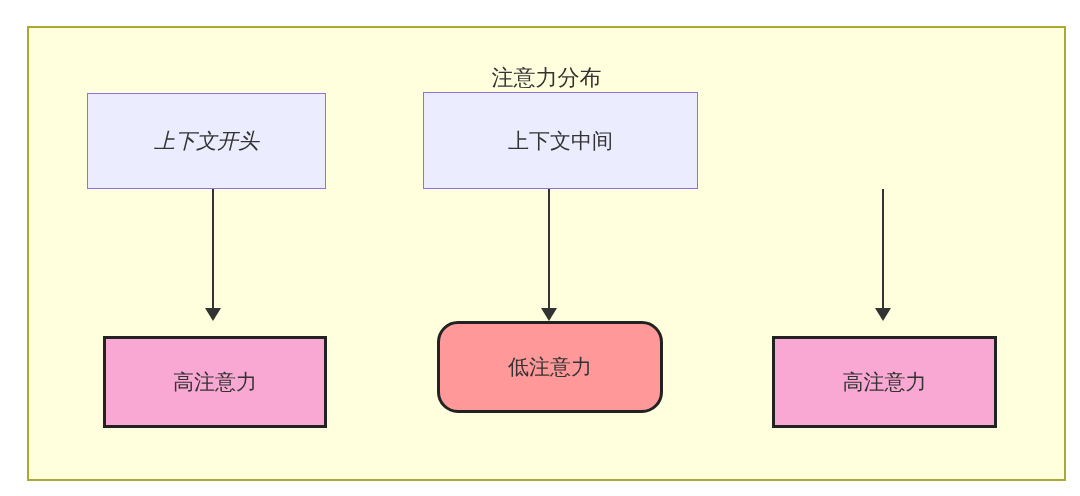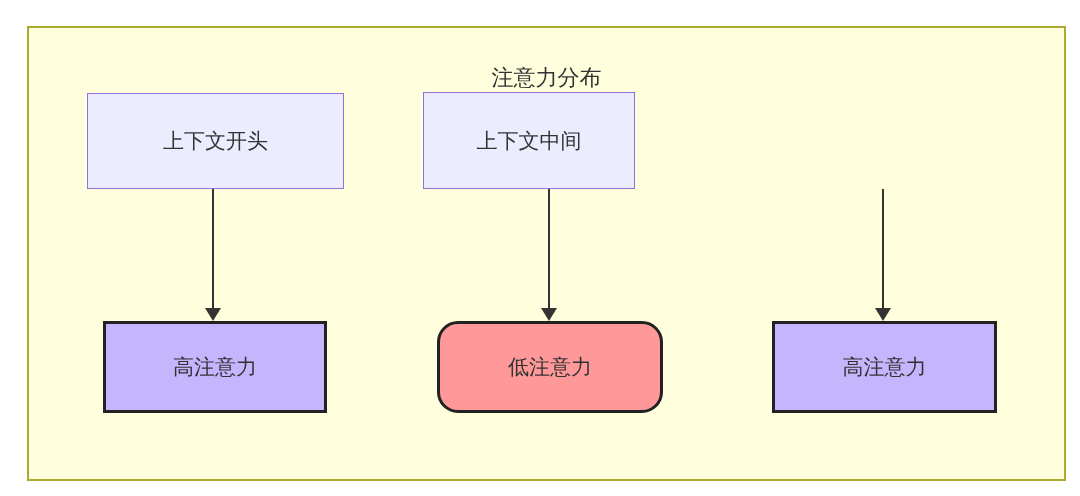--- a/index.html
+++ b/index.html
@@ -47,25 +47,25 @@
     color: #333333;
     text-align: center;
   }
   .node-source {
     background: #ececff;
     border: 1.5px solid #9370db;
   }
   .node-result {
     border: 3px solid #222222;
   }
-  .node-high { background: #c4b5fd; }
+  .node-high { background: #f9a8d4; margin-top: 15px; }
   .node-low  { background: #ff9999; }
 
-  .node-top-1 { left: 87px;  top: 93px; width: 257px; height: 96px; }
-  .node-top-2 { left: 423px; top: 92px; width: 212px; height: 97px; }
+  .node-top-1 { left: 87px;  top: 93px; width: 239px; height: 96px; font-style: italic; }
+  .node-top-2 { left: 423px; top: 92px; width: 275px; height: 97px; }
   .node-top-3 { left: 757px; top: 92px; width: 246px; height: 97px; }
 
   .node-bot-1 { left: 103px; top: 321px; width: 224px; height: 92px; }
   .node-bot-2 { left: 437px; top: 321px; width: 226px; height: 92px; border-radius: 21px; }
   .node-bot-3 { left: 772px; top: 321px; width: 225px; height: 92px; }
 
   .edge-line {
     position: absolute;
     width: 2px;
     background: #333333;

